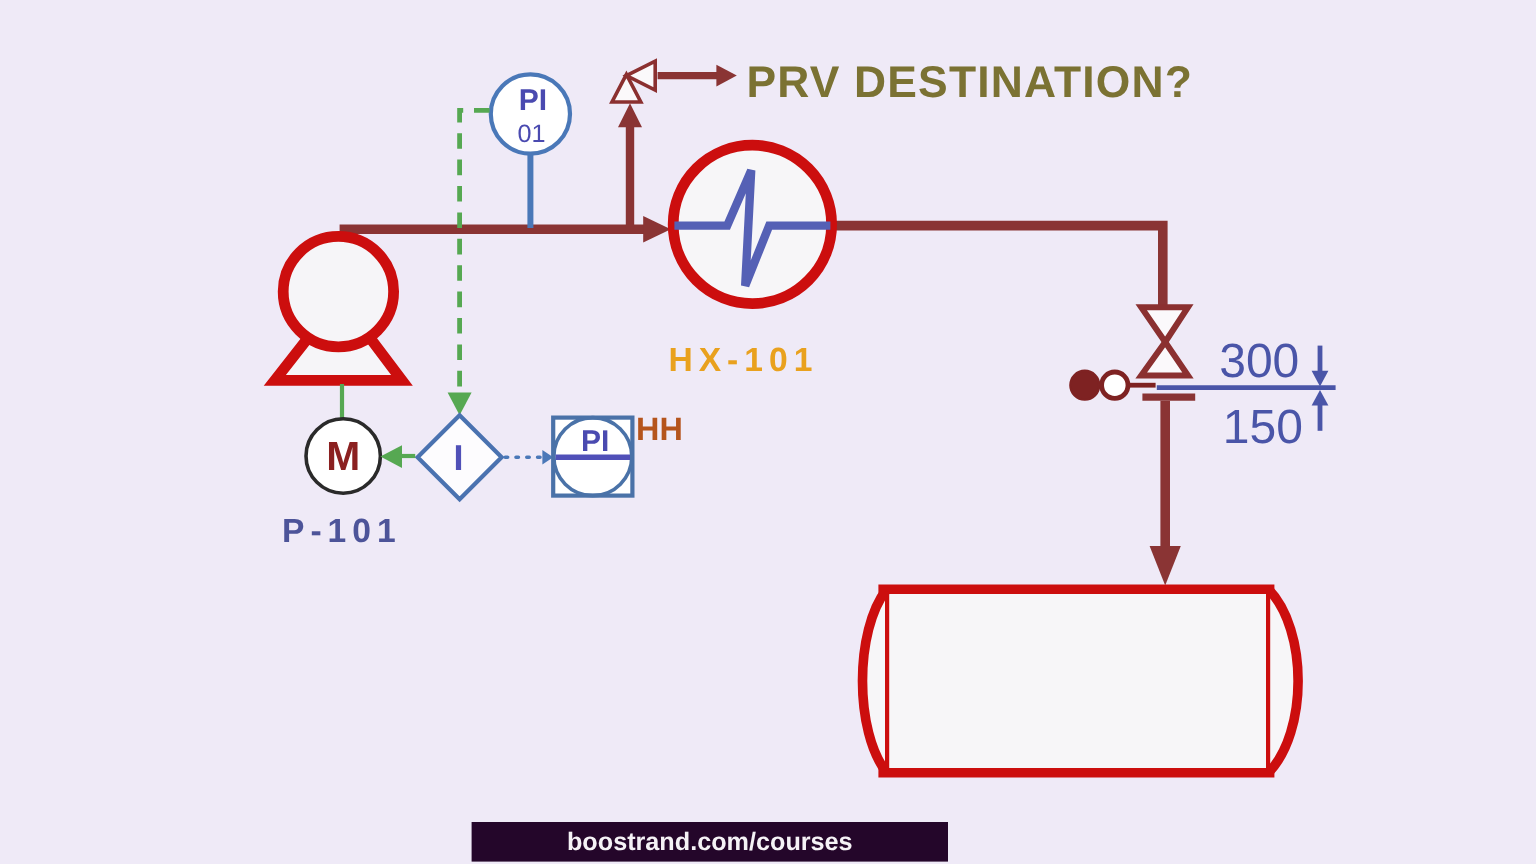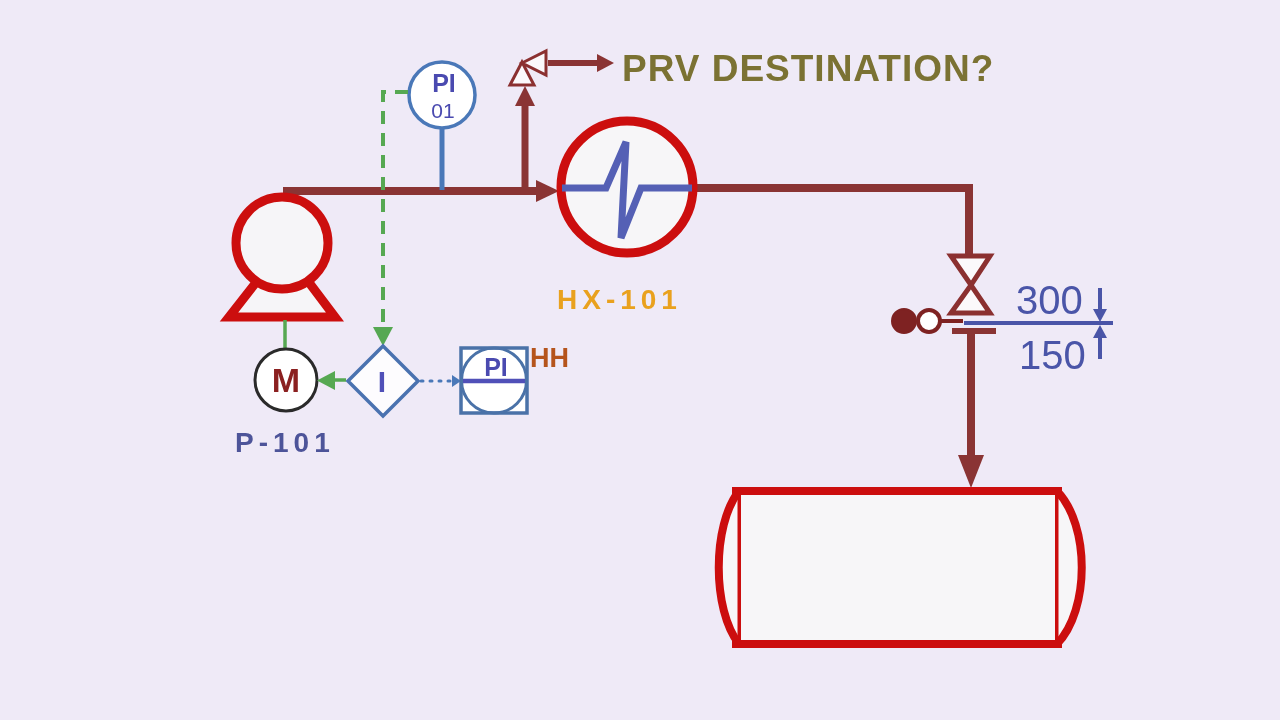--- a/index.html
+++ b/index.html
@@ -108,13 +108,16 @@
 
     <path d="M 739 491 L 1057 491 L 1057 644 L 739 644 Z" fill="#f7f6f8" stroke="#cc0e0e" stroke-width="4"></path>
     <path d="M 739 491 C 712 525 712 610 739 644" fill="#f7f6f8" stroke="#cc0e0e" stroke-width="8"></path>
     <path d="M 1057 491 C 1090 525 1090 610 1057 644" fill="#f7f6f8" stroke="#cc0e0e" stroke-width="8"></path>
     <line x1="732" y1="491" x2="1062" y2="491" stroke="#cc0e0e" stroke-width="8"></line>
     <line x1="732" y1="644" x2="1062" y2="644" stroke="#cc0e0e" stroke-width="8"></line>
     <line x1="739" y1="493" x2="739" y2="642" stroke="#cc0e0e" stroke-width="3"></line>
     <line x1="1057" y1="493" x2="1057" y2="642" stroke="#cc0e0e" stroke-width="3"></line>
   </svg>
 
+  <div class="footer-bar">
+    <span>boostrand.com/courses</span>
+  </div>
 </div>
 
 </body></html>

